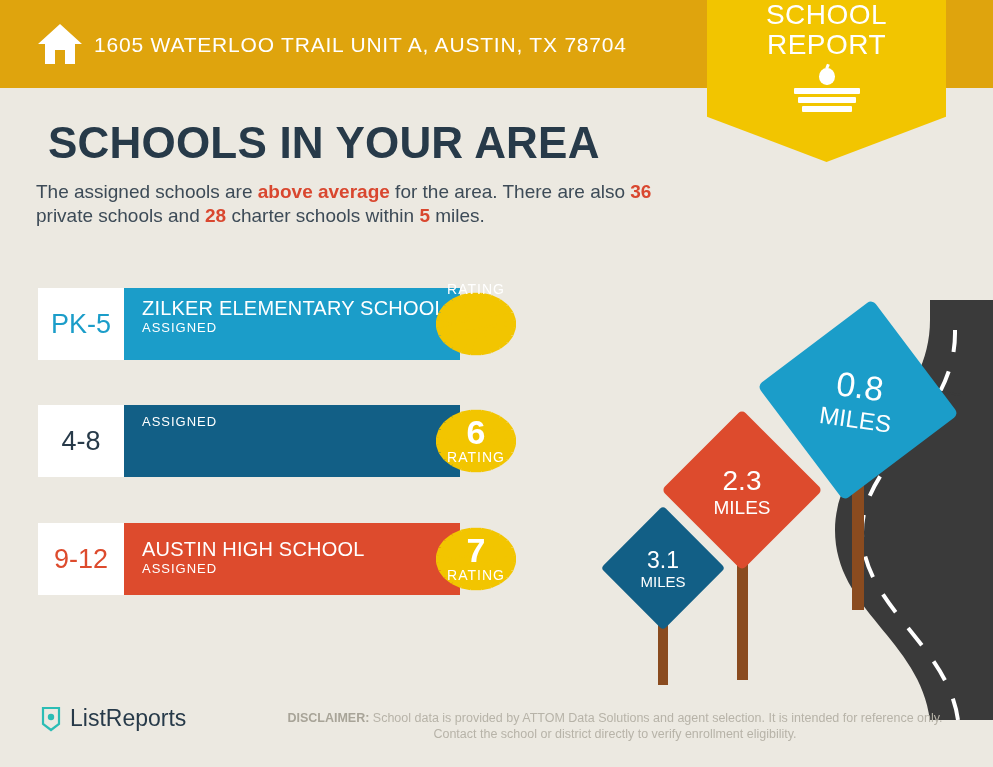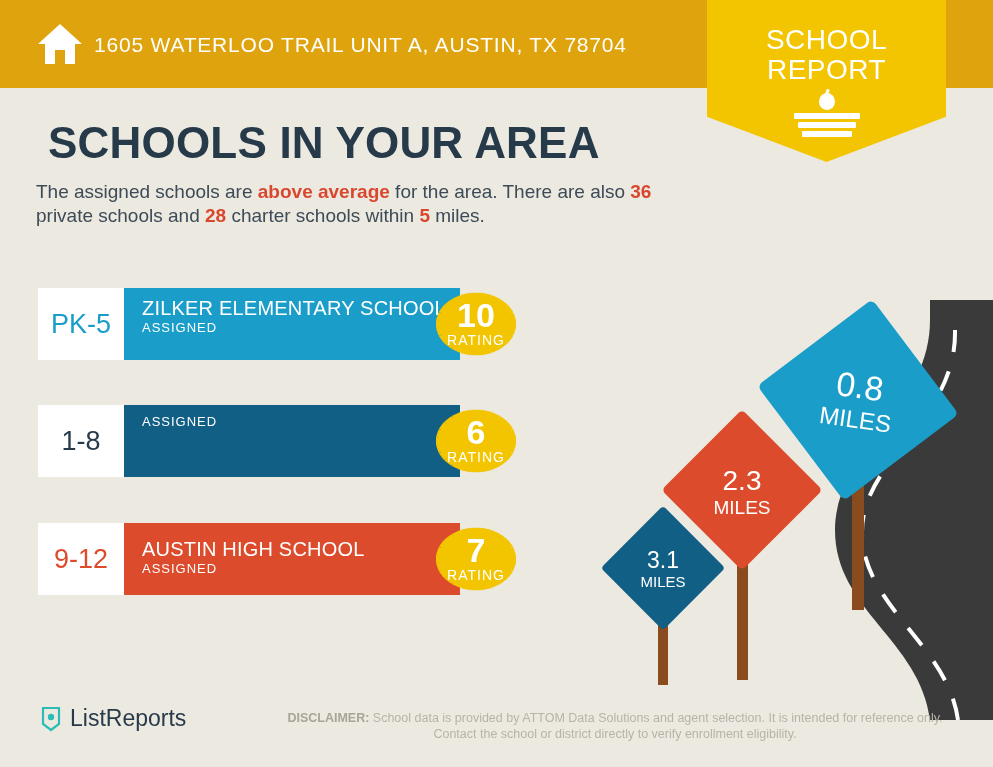--- a/index.html
+++ b/index.html
@@ -46,21 +46,21 @@
     clip-path: polygon(0 0, 100% 0, 100% 72%, 50% 100%, 0 72%);
     text-align: center;
   }
   .badge-line1, .badge-line2 {
     color: #ffffff;
     font-size: 28px;
     letter-spacing: 0.5px;
     line-height: 30px;
     font-weight: 400;
   }
-  .badge-line1 { margin-top: 25px; }
+  .badge-line1 { }
   .badge-apple {
     margin: 8px auto 0;
     width: 16px; height: 17px;
     background: #ffffff;
     border-radius: 50% 50% 48% 48%;
     position: relative;
   }
   .badge-apple:after {
     content: "";
     position: absolute;
@@ -247,27 +247,26 @@
           <rect x="-40" y="-5" width="80" height="10" transform="scale(1,0.78) rotate(75)"></rect>
           <rect x="-40" y="-5" width="80" height="10" transform="scale(1,0.78) rotate(90)"></rect>
           <rect x="-40" y="-5" width="80" height="10" transform="scale(1,0.78) rotate(105)"></rect>
           <rect x="-40" y="-5" width="80" height="10" transform="scale(1,0.78) rotate(120)"></rect>
           <rect x="-40" y="-5" width="80" height="10" transform="scale(1,0.78) rotate(135)"></rect>
           <rect x="-40" y="-5" width="80" height="10" transform="scale(1,0.78) rotate(150)"></rect>
           <rect x="-40" y="-5" width="80" height="10" transform="scale(1,0.78) rotate(165)"></rect>
         </g>
       </g>
     </svg>
-    <span class="rt-num">10</span>
     <span class="rt-label">RATING</span>
   </div>
 </div>
 
 <div class="school-row" style="top:405px;">
-  <div class="grade-box" style="color:#273a49;">1-8</div>
+  <div class="grade-box" style="color:#273a49;">4-8</div>
   <div class="name-box" style="background:#125f86;">
     <div class="assigned-label">ASSIGNED</div>
   </div>
   <div class="rating">
     <svg class="burst" viewBox="0 0 114 86">
       <g fill="#f2c500" transform="translate(57,43)">
         <circle r="38" cx="0" cy="0" transform="scale(1,0.78)"></circle>
         <g>
           <rect x="-40" y="-5" width="80" height="10" transform="scale(1,0.78) rotate(0)"></rect>
           <rect x="-40" y="-5" width="80" height="10" transform="scale(1,0.78) rotate(15)"></rect>

